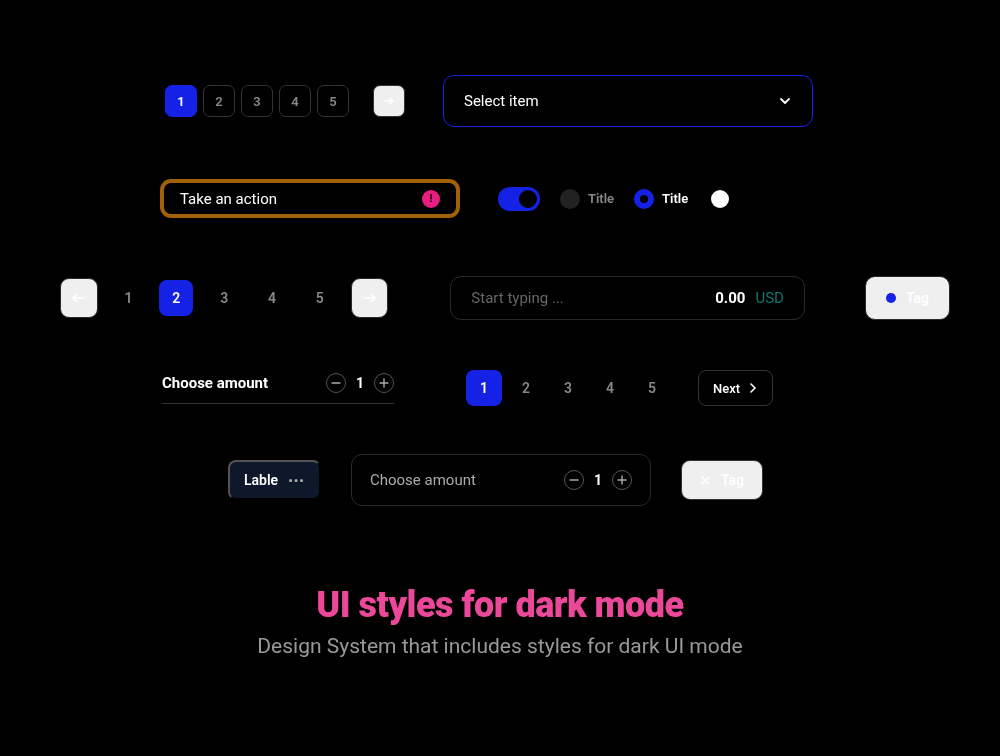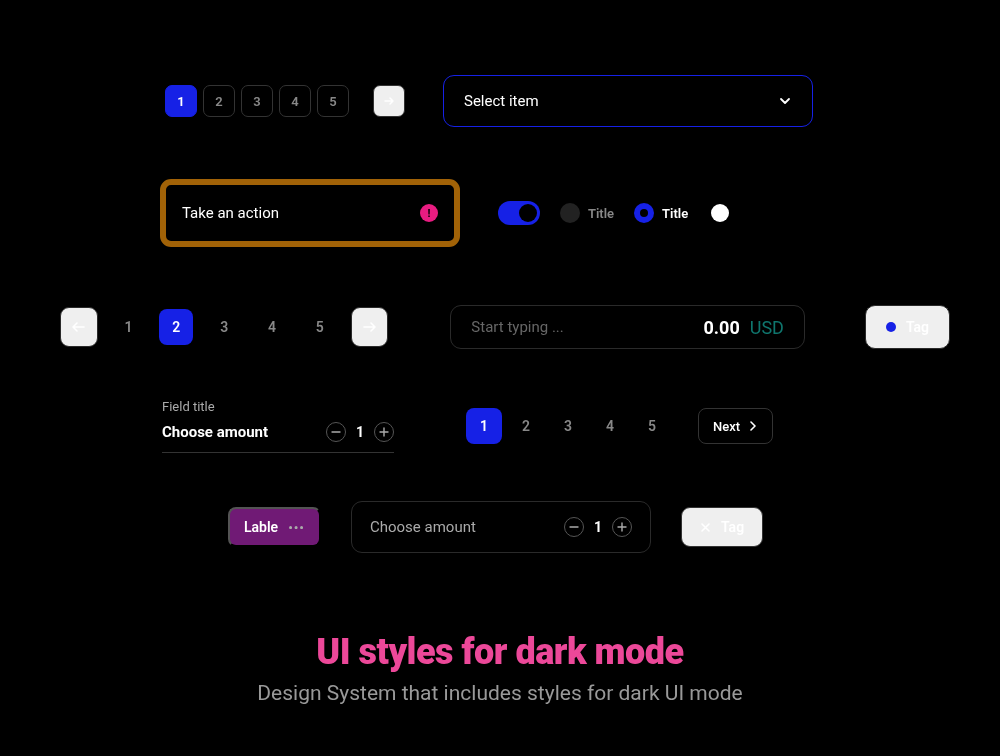--- a/index.html
+++ b/index.html
@@ -86,22 +86,22 @@
     
     
     .row-2 {
       margin-left: 110px;
       margin-bottom: 58px;
       gap: 38px;
     }
     
     .action-input {
       width: 300px;
-      height: 68px;
-      border: 6px solid #a16207;
+      height: 39px;
+      border: 4px solid #a16207;
       border-radius: 11px;
       display: flex;
       align-items: center;
       justify-content: space-between;
       padding: 0 16px;
       font-size: 15px;
       color: #fff;
     }
     
     .error-badge {
@@ -250,21 +250,21 @@
     
     .typing-placeholder {
       color: #666;
       font-size: 15px;
     }
     
     .typing-value {
       display: flex;
       align-items: center;
       gap: 10px;
-      font-size: 18px;
+      font-size: 15px;
     }
     
     .typing-amount {
       font-weight: 700;
       color: #fff;
     }
     
     .typing-currency {
       color: #0f766e;
     }
@@ -372,21 +372,21 @@
     
     
     .row-5 {
       margin-left: 178px;
       margin-bottom: 78px;
       gap: 30px;
     }
     
     .label-chip {
       height: 40px;
-      background: #701a75;
+      background: #0f172a;
       border-radius: 8px;
       display: flex;
       align-items: center;
       gap: 10px;
       padding: 0 14px;
       font-size: 14px;
       font-weight: 600;
       color: #fff;
       cursor: pointer;
     }
@@ -518,21 +518,20 @@
   </div>
 
   <button class="tag-blue">
     <span class="blue-dot"></span>
     <span>Tag</span>
   </button>
 </div>
 
 <div class="row row-4">
   <div class="field-stepper">
-    <div class="field-title">Field title</div>
     <div class="field-row">
       <span class="field-label">Choose amount</span>
       <div class="stepper">
         <button class="stepper-btn">
           <svg width="10" height="10" viewBox="0 0 10 10">
               <path d="M1 5h8" stroke="currentColor" stroke-width="1.4" stroke-linecap="round"></path>
             </svg>
         </button>
         <span class="stepper-value">1</span>
         <button class="stepper-btn">

